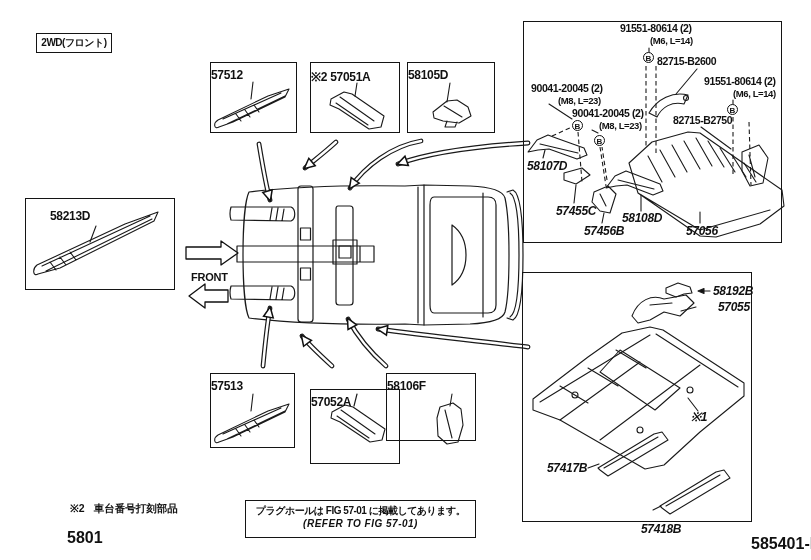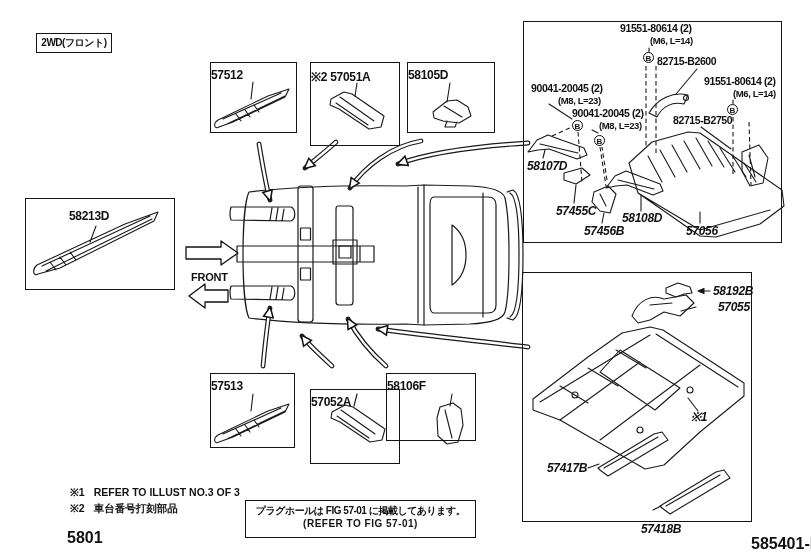--- a/index.html
+++ b/index.html
@@ -14,21 +14,21 @@
   .bcircle{position:absolute;width:11px;height:11px;border:1.3px solid #111;border-radius:50%;
            font-size:8px;font-weight:bold;line-height:11px;text-align:center;box-sizing:border-box;background:#fff;}
   .note-line{position:absolute;font-weight:bold;font-size:10.5px;white-space:nowrap;color:#111;}
   .note-line .mk{margin-right:9px;}
   .code{position:absolute;font-weight:bold;font-size:16px;color:#111;white-space:nowrap;}
   #corner-tag{position:absolute;left:36px;top:33px;width:76px;height:20px;border:1.4px solid #141414;
               box-sizing:border-box;text-align:center;font-weight:bold;font-size:10px;line-height:17px;letter-spacing:-0.5px;}
   #plug-box{position:absolute;left:245px;top:500px;width:231px;height:38px;border:1.6px solid #141414;
             box-sizing:border-box;text-align:center;}
   #plug-box .l1{display:block;font-weight:bold;font-size:10px;margin-top:3px;letter-spacing:-0.5px;}
-  #plug-box .l2{display:block;font-weight:bold;font-size:10px;letter-spacing:0.5px;}
+  #plug-box .l2{display:block;font-weight:bold;font-size:10px;letter-spacing:0.5px;font-style:italic;}
   #front-label{position:absolute;left:191px;top:271px;font-weight:bold;font-size:11px;letter-spacing:-0.2px;}
 </style>
 </head>
 <body>
 
 <div id="page">
 
   <svg width="811" height="560" viewBox="0 0 811 560">
     <defs>
       <marker id="ah" viewBox="0 0 12 12" refX="10" refY="6" markerWidth="13" markerHeight="13" orient="auto" markerUnits="userSpaceOnUse">
@@ -156,27 +156,27 @@
       <path d="M588,468 L599,464"></path>
 
       <path d="M662,508 L670,514 L730,478 L724,470 L716,472 L660,506 Z M666,506 L720,475"></path>
       <path d="M653,510 L661,506"></path>
     </g>
   </svg>
 
   <div id="corner-tag">2WD(フロント)</div>
 
   <div class="frame" style="left:25px;top:198px;width:150px;height:92px;">
-    <span class="pbox-label" style="text-align:left;margin-left:43px;margin-top:10px;">58213D</span>
+    <span class="pbox-label" style="text-align:left;margin-left:24px;margin-top:10px;">58213D</span>
   </div>
 
   <div class="frame" style="left:210px;top:62px;width:87px;height:71px;">
     <span class="pbox-label">57512</span>
   </div>
-  <div class="frame" style="left:310px;top:62px;width:90px;height:84px;">
+  <div class="frame" style="left:310px;top:62px;width:90px;height:71px;">
     <span class="pbox-label"><span>※2</span> <span>57051A</span></span>
   </div>
   <div class="frame" style="left:407px;top:62px;width:88px;height:71px;">
     <span class="pbox-label">58105D</span>
   </div>
 
   <div class="frame" style="left:210px;top:373px;width:85px;height:75px;">
     <span class="pbox-label">57513</span>
   </div>
   <div class="frame" style="left:310px;top:373px;width:90px;height:75px;margin-top:16px;">
@@ -224,23 +224,20 @@
   <span class="lbl" style="left:686px;top:224px;">57056</span>
 
   <span class="lbl" style="left:713px;top:284px;">58192B</span>
   <span class="lbl" style="left:698px;top:300px;margin-left:20px;">57055</span>
   <span class="lbl" style="left:691px;top:408px;">※1</span>
   <span class="lbl" style="left:547px;top:461px;">57417B</span>
   <span class="lbl" style="left:611px;top:522px;margin-left:30px;">57418B</span>
 
   <span id="front-label">FRONT</span>
 
-  <div class="note-line" style="left:70px;top:485px;">
-    <span class="mk">※1</span><span>REFER TO ILLUST NO.3 OF 3</span>
-  </div>
   <div class="note-line" style="left:70px;top:501px;">
     <span class="mk">※2</span><span>車台番号打刻部品</span>
   </div>
 
   <div id="plug-box">
     <span class="l1">プラグホールは FIG 57-01 に掲載してあります。</span>
     <span class="l2">(REFER TO FIG 57-01)</span>
   </div>
 
   <span class="code" style="left:67px;top:529px;">5801</span>

